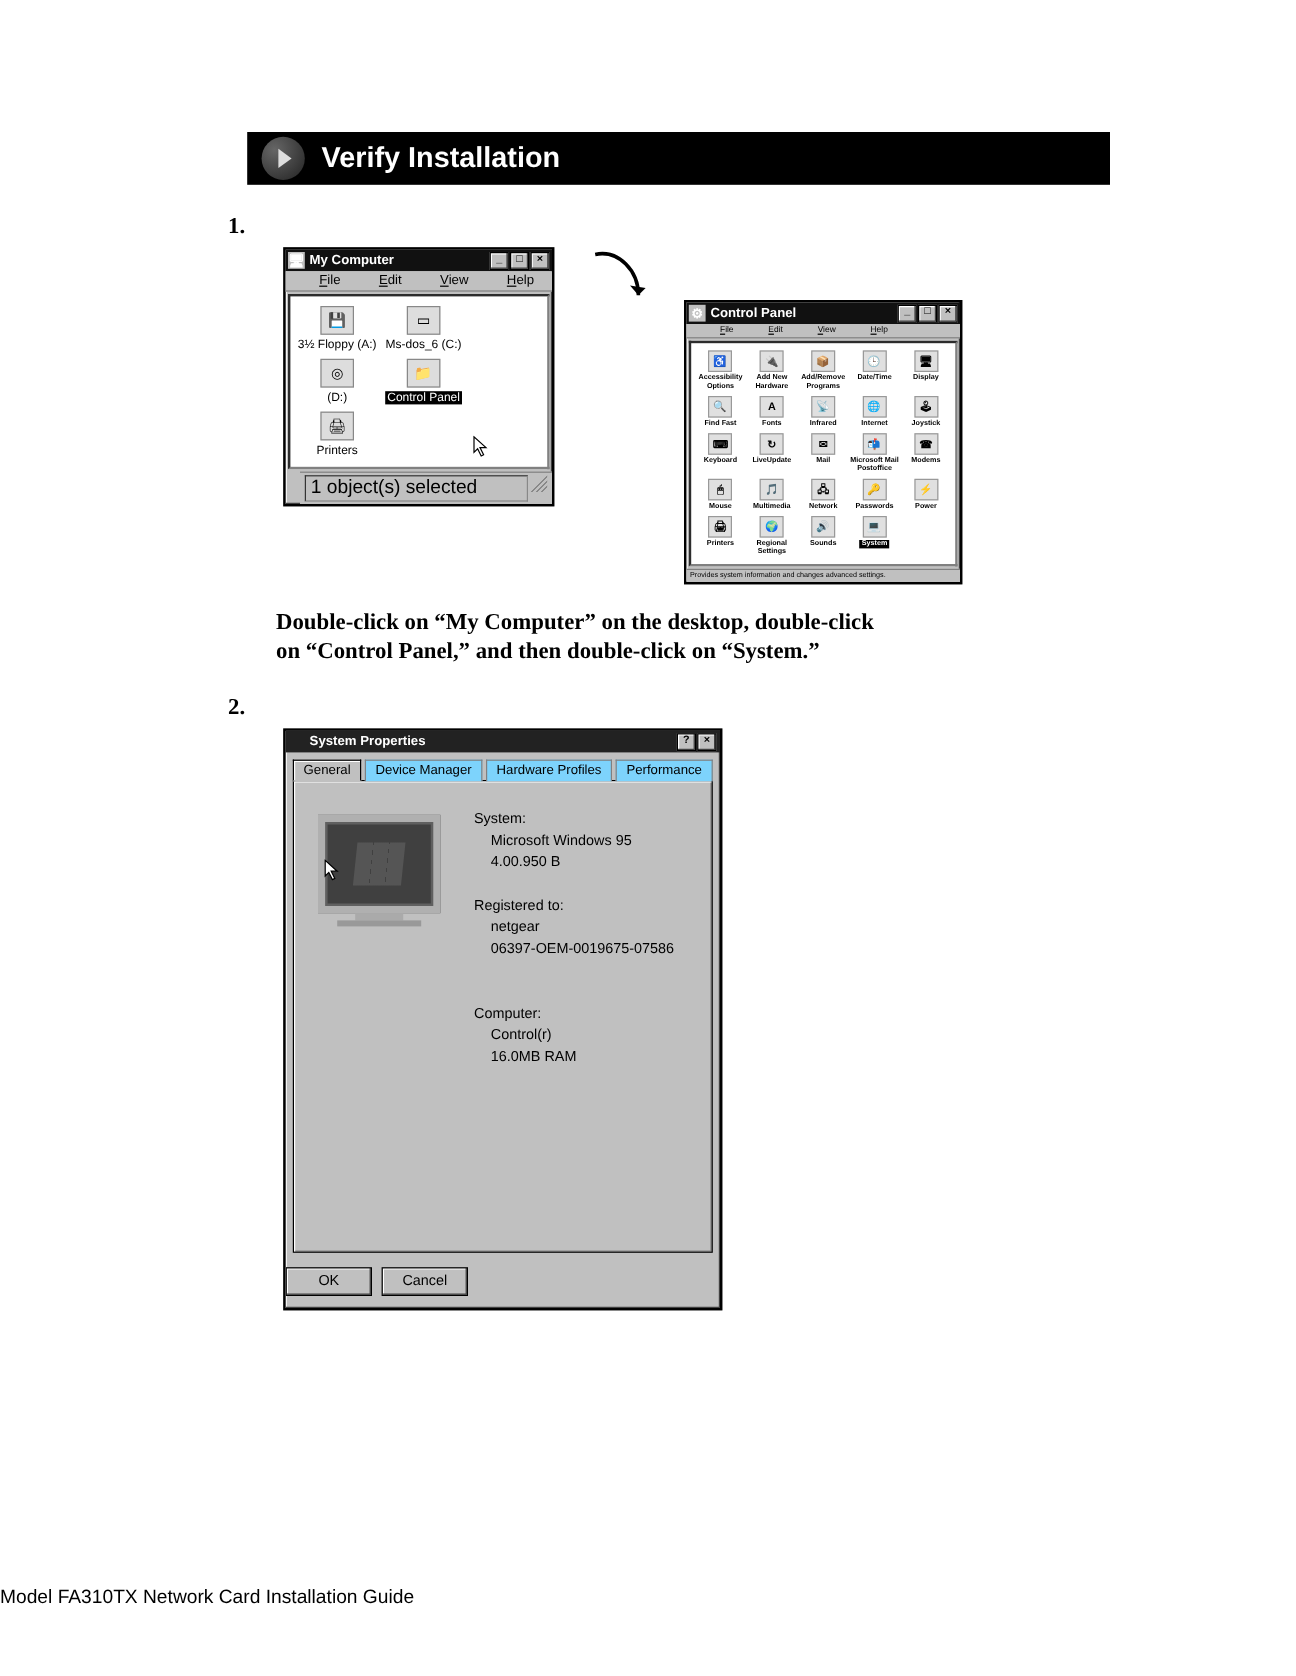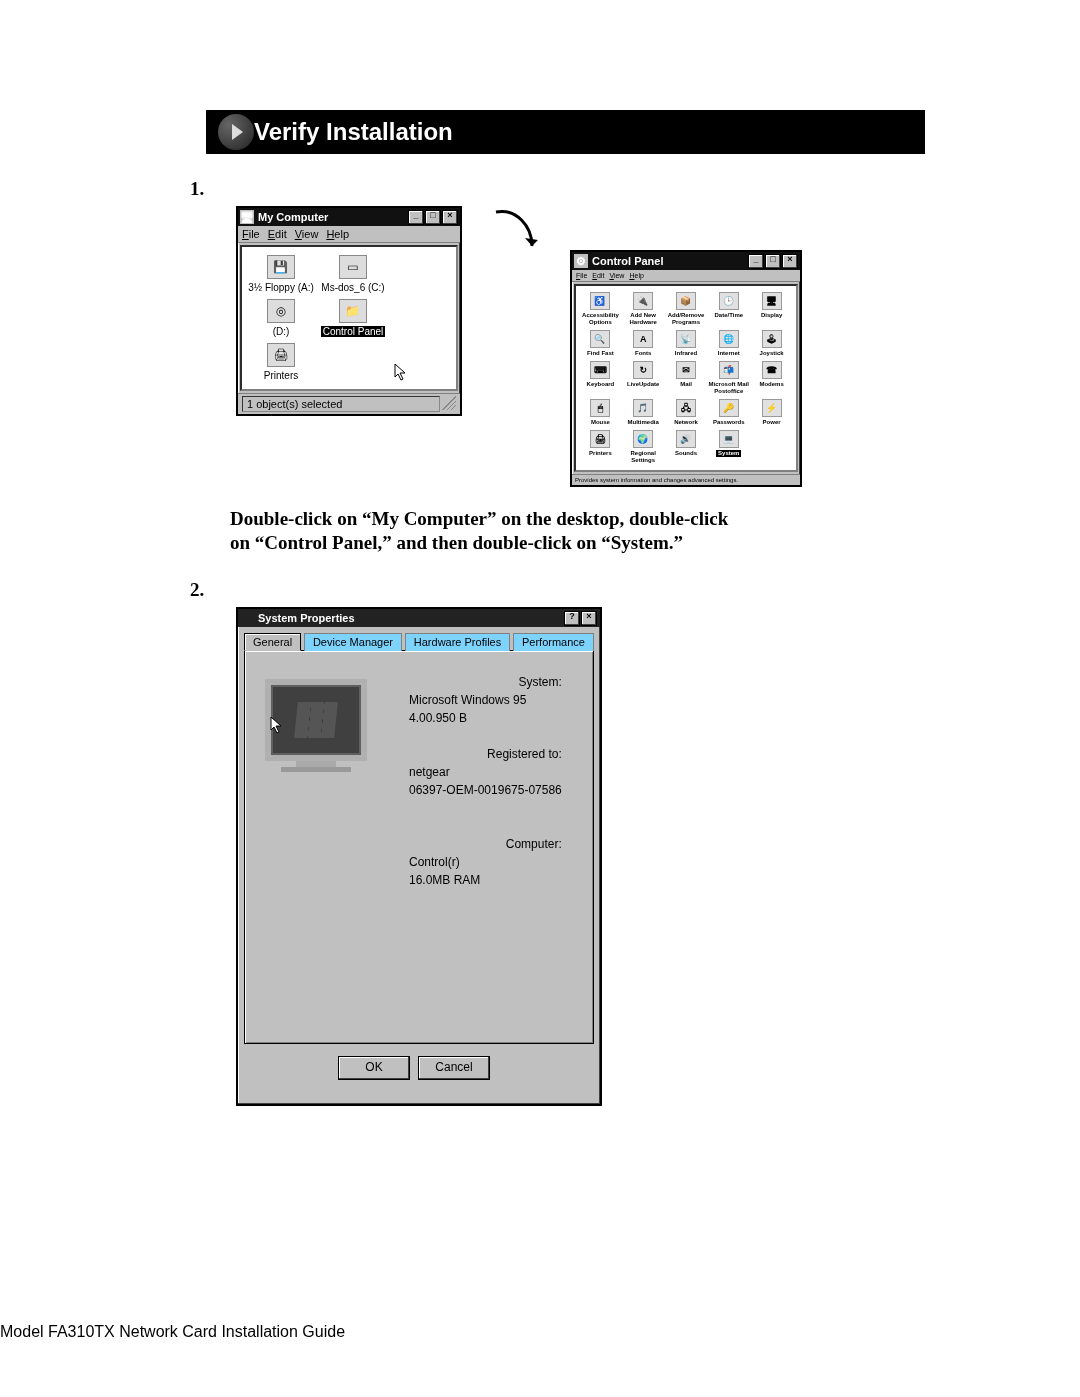--- a/index.html
+++ b/index.html
@@ -15,20 +15,21 @@
     position: relative;
     box-sizing: border-box;
     padding: 110px 155px 60px 190px;
   }
   .header-bar {
     background: #000;
     height: 44px;
     display: flex;
     align-items: center;
     padding-left: 12px;
+    gap: 14px;
     margin-left: 16px;
   }
   .play-circle {
     width: 36px;
     height: 36px;
     border-radius: 50%;
     background: radial-gradient(circle at 30% 30%, #666, #222);
     display: flex;
     align-items: center;
     justify-content: center;
@@ -100,21 +101,21 @@
     color: #000;
     box-shadow: inset -1px -1px #404040, inset 1px 1px #fff;
   }
   .menubar {
     background: #c0c0c0;
     padding: 2px 4px;
     display: flex;
     gap: 8px;
     border-bottom: 1px solid #808080;
   }
-  .menubar span { text-decoration: underline; text-decoration-color: #000; }
+  .menubar span { text-decoration: underline; text-decoration-color: #000; margin-left: 24px; }
   .menubar .m { text-decoration: none; }
   .menubar .m u { text-decoration: underline; }
   .client {
     background: #fff;
     border: 2px inset #808080;
     margin: 2px;
     padding: 8px 6px;
     min-height: 90px;
   }
   .icon-grid {
@@ -142,22 +143,23 @@
   }
   .icon-item.selected .label {
     background: #000;
     color: #fff;
     padding: 0 2px;
   }
   .statusbar {
     border-top: 1px solid #808080;
     padding: 2px 4px;
     background: #c0c0c0;
-    font-size: 11px;
+    font-size: 16px;
     display:flex;
+    margin-left:12px;
   }
   .statusbar .status-text{
     border:1px inset #888;
     flex:1;
     padding:1px 4px;
     background:#c0c0c0;
   }
   .grip{
     width:14px;height:14px;
     background:
@@ -278,27 +280,27 @@
       linear-gradient(90deg,#555 0 33%, transparent 33% 34%, #555 34% 66%, transparent 66% 67%, #555 67% 100%);
     transform: skewX(-6deg);
   }
   .monitor .stand{width:40px;height:6px;background:#aaa;}
   .monitor .base{width:70px;height:5px;background:#999;}
   .sys-info {
     font-size: 12px;
     line-height: 18px;
     font-family: "MS Sans Serif", Tahoma, Arial, sans-serif;
   }
-  .sys-info .lbl{margin-top:0px;text-align:right;}
+  .sys-info .lbl{margin-top:0px;}
   .sys-info .ind{padding-left:14px;}
   .btn-row{
     display:flex;
-    justify-content:center;
+    justify-content:flex-start;
     gap:8px;
-    padding:6px 10px 24px 0;
+    padding:6px 10px 10px 0;
   }
   .win-btn{
     width:70px;
     height:22px;
     font-size:12px;
     font-family: "MS Sans Serif", Tahoma, Arial, sans-serif;
     background:#c0c0c0;
     border:1px solid #000;
     box-shadow: inset -1px -1px #404040, inset 1px 1px #fff;
     text-align:center;

